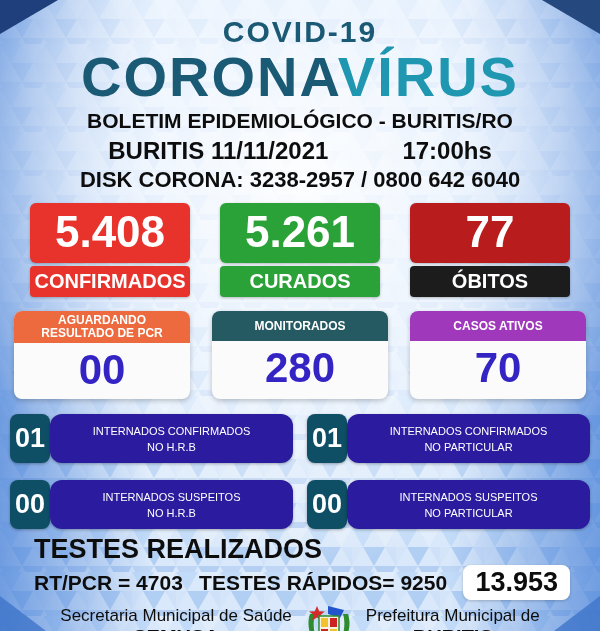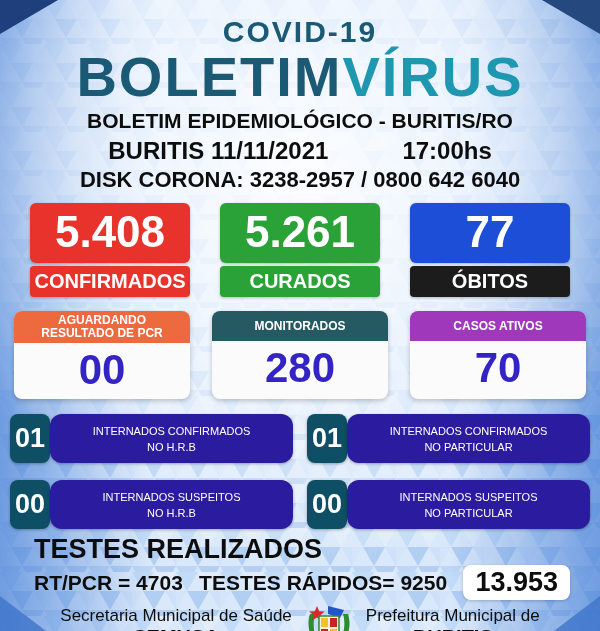--- a/index.html
+++ b/index.html
@@ -84,21 +84,21 @@
     <polygon points="600,0 542,0 600,34" fill="#25497f"></polygon>
     <polygon points="0,631 0,596 46,631" fill="#3f74c9" opacity="0.8"></polygon>
     <polygon points="600,631 600,596 554,631" fill="#3f74c9" opacity="0.8"></polygon>
   </svg>
 
   <div class="content">
 
     <div class="covid-title">COVID-19</div>
 
     <div class="corona-title">
-      <span>BOLETIM</span><span class="light">VÍRUS</span>
+      <span>CORONA</span><span class="light">VÍRUS</span>
     </div>
 
     <div class="bulletin">BOLETIM EPIDEMIOLÓGICO - BURITIS/RO</div>
 
     <div class="date-row">
       <span>BURITIS 11/11/2021</span>
       <span>17:00hs</span>
     </div>
 
     <div class="disk">DISK CORONA: 3238-2957 / 0800 642 6040</div>
@@ -106,21 +106,21 @@
     <div class="primary-row">
       <div class="p-card">
         <div class="p-value" style="background-color: rgb(232, 51, 44);">5.408</div>
         <div class="p-label" style="background-color: rgb(232, 51, 44);">CONFIRMADOS</div>
       </div>
       <div class="p-card">
         <div class="p-value" style="background-color: rgb(42, 162, 55);">5.261</div>
         <div class="p-label" style="background-color: rgb(42, 162, 55);">CURADOS</div>
       </div>
       <div class="p-card">
-        <div class="p-value" style="background-color: #1d4ed8;">77</div>
+        <div class="p-value" style="background-color: #b91c1c;">77</div>
         <div class="p-label" style="background-color: rgb(28, 28, 28);">ÓBITOS</div>
       </div>
     </div>
 
     <div class="secondary-row">
       <div class="s-card">
         <div class="s-header" style="background-color: rgb(237, 106, 62);">
           <span>AGUARDANDO RESULTADO DE PCR</span>
         </div>
         <div class="s-body"><span>00</span></div>

